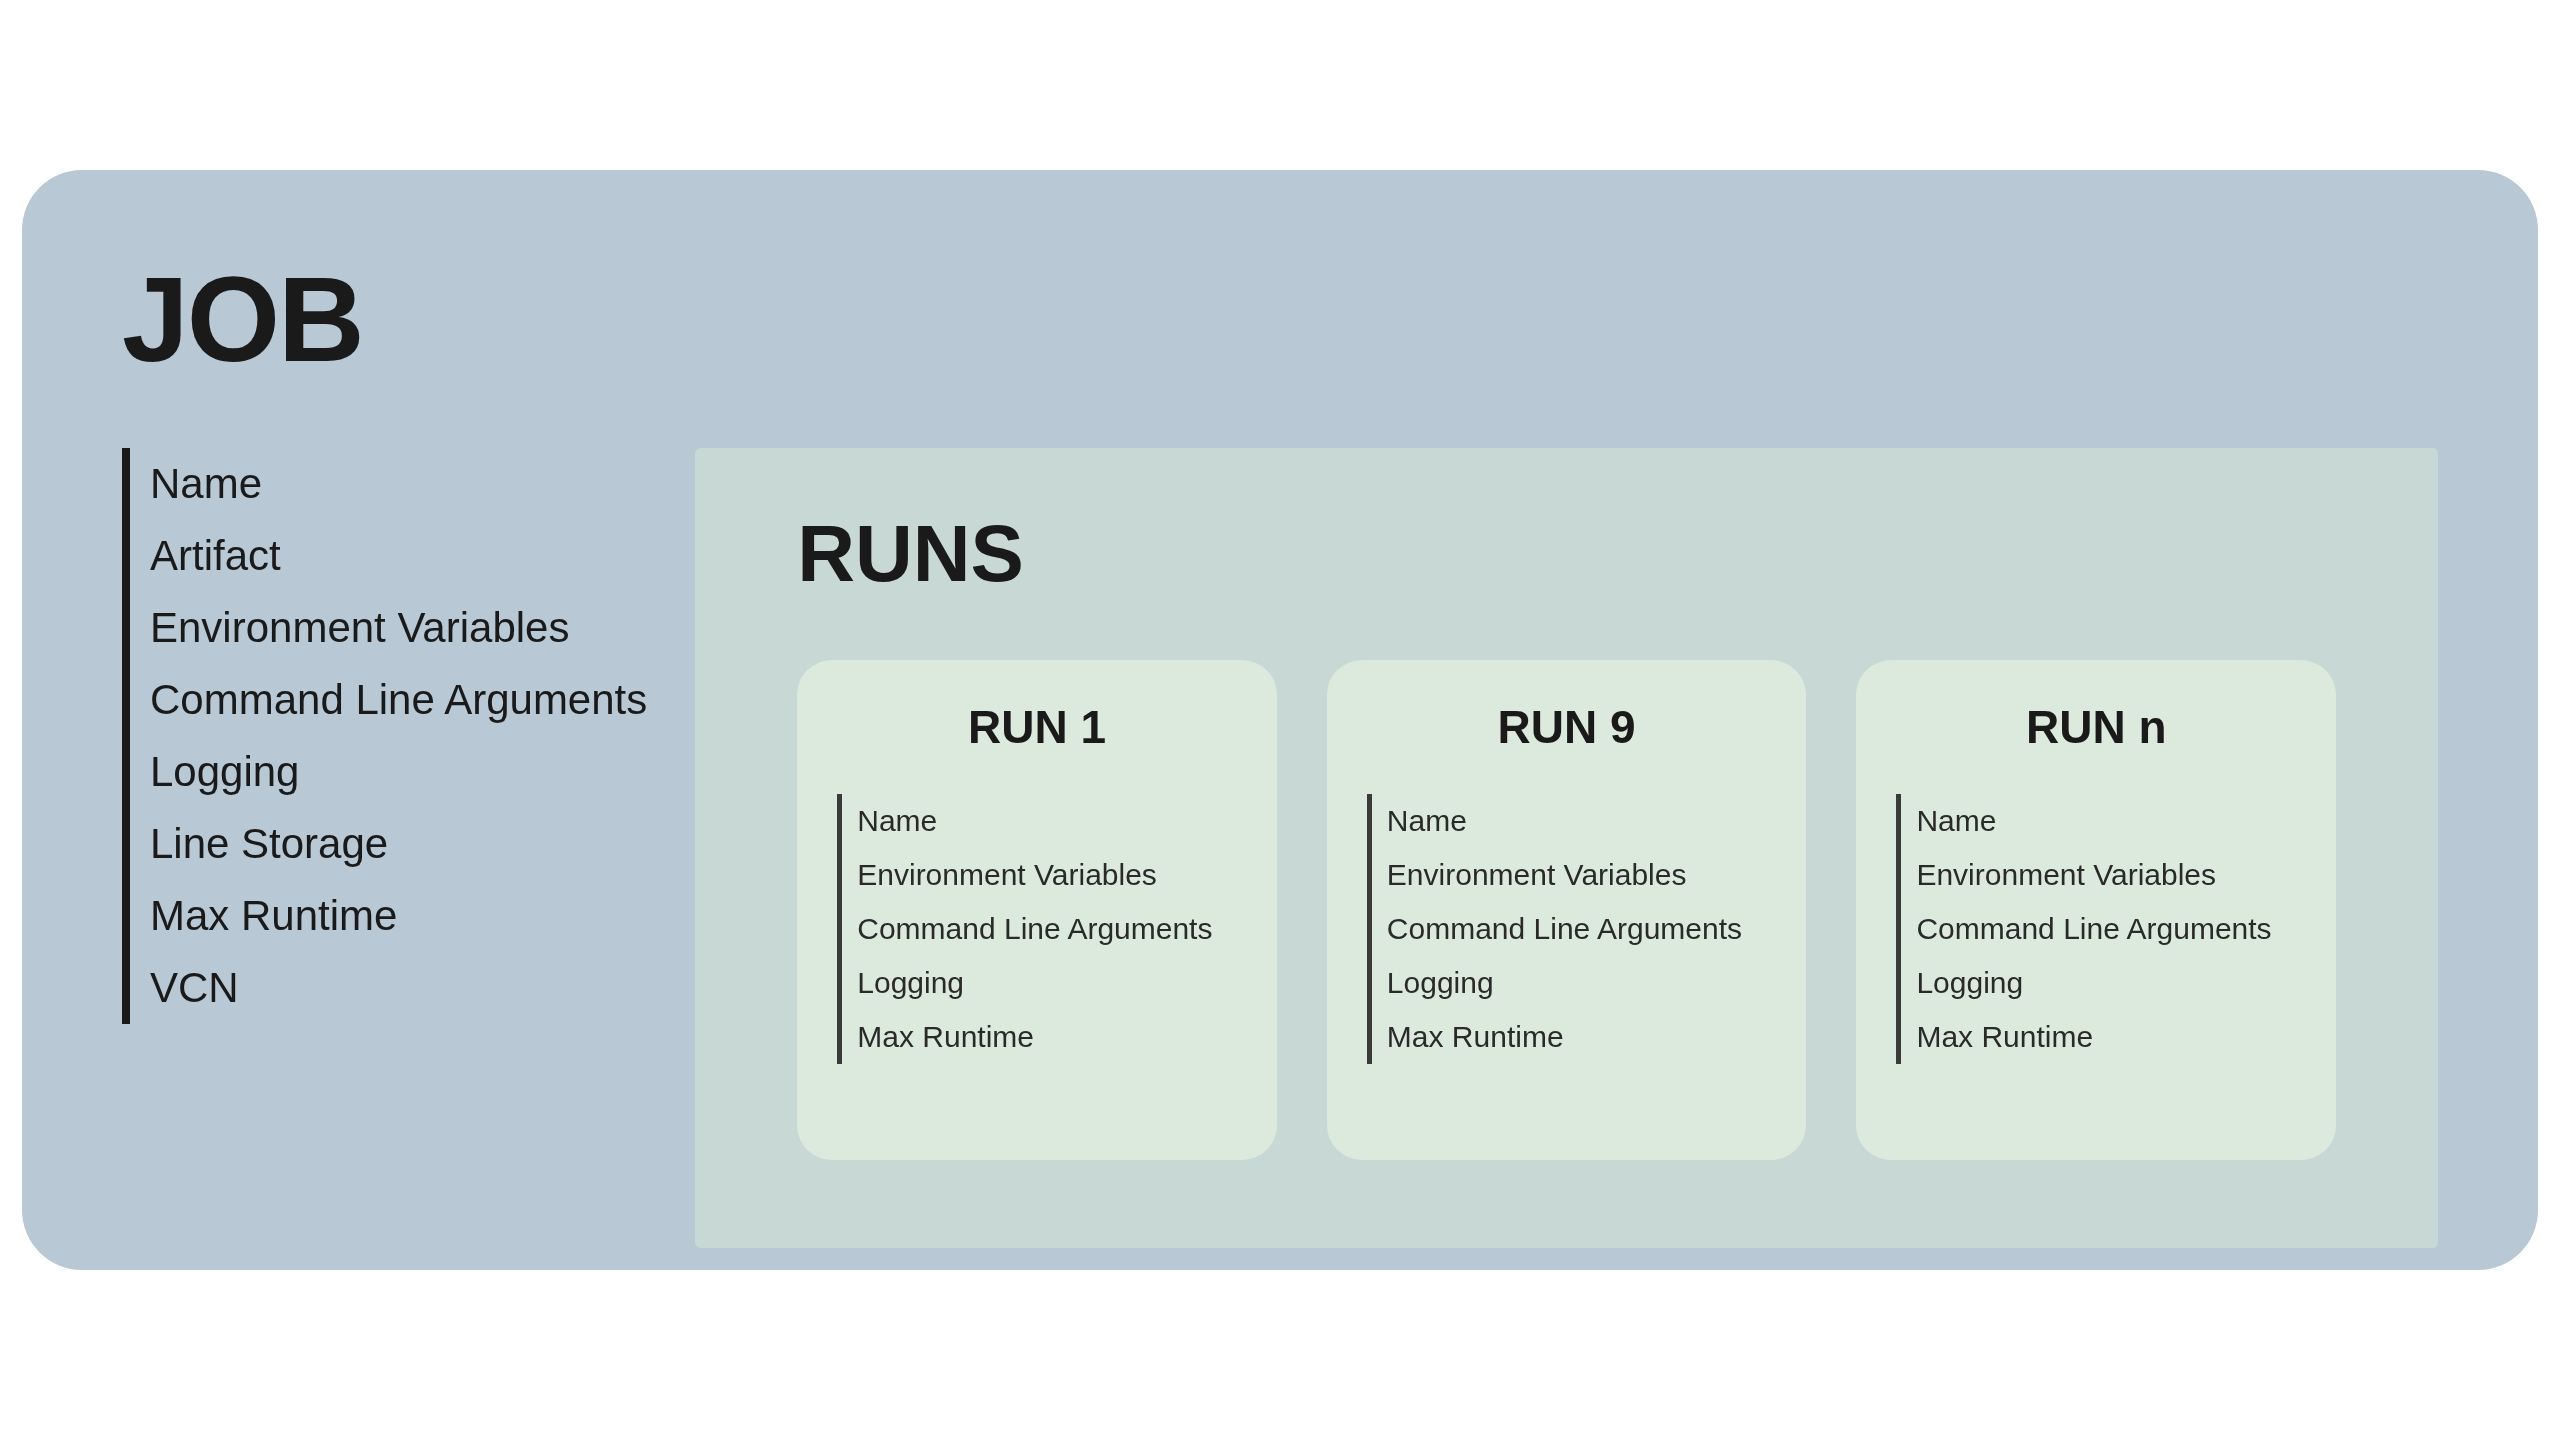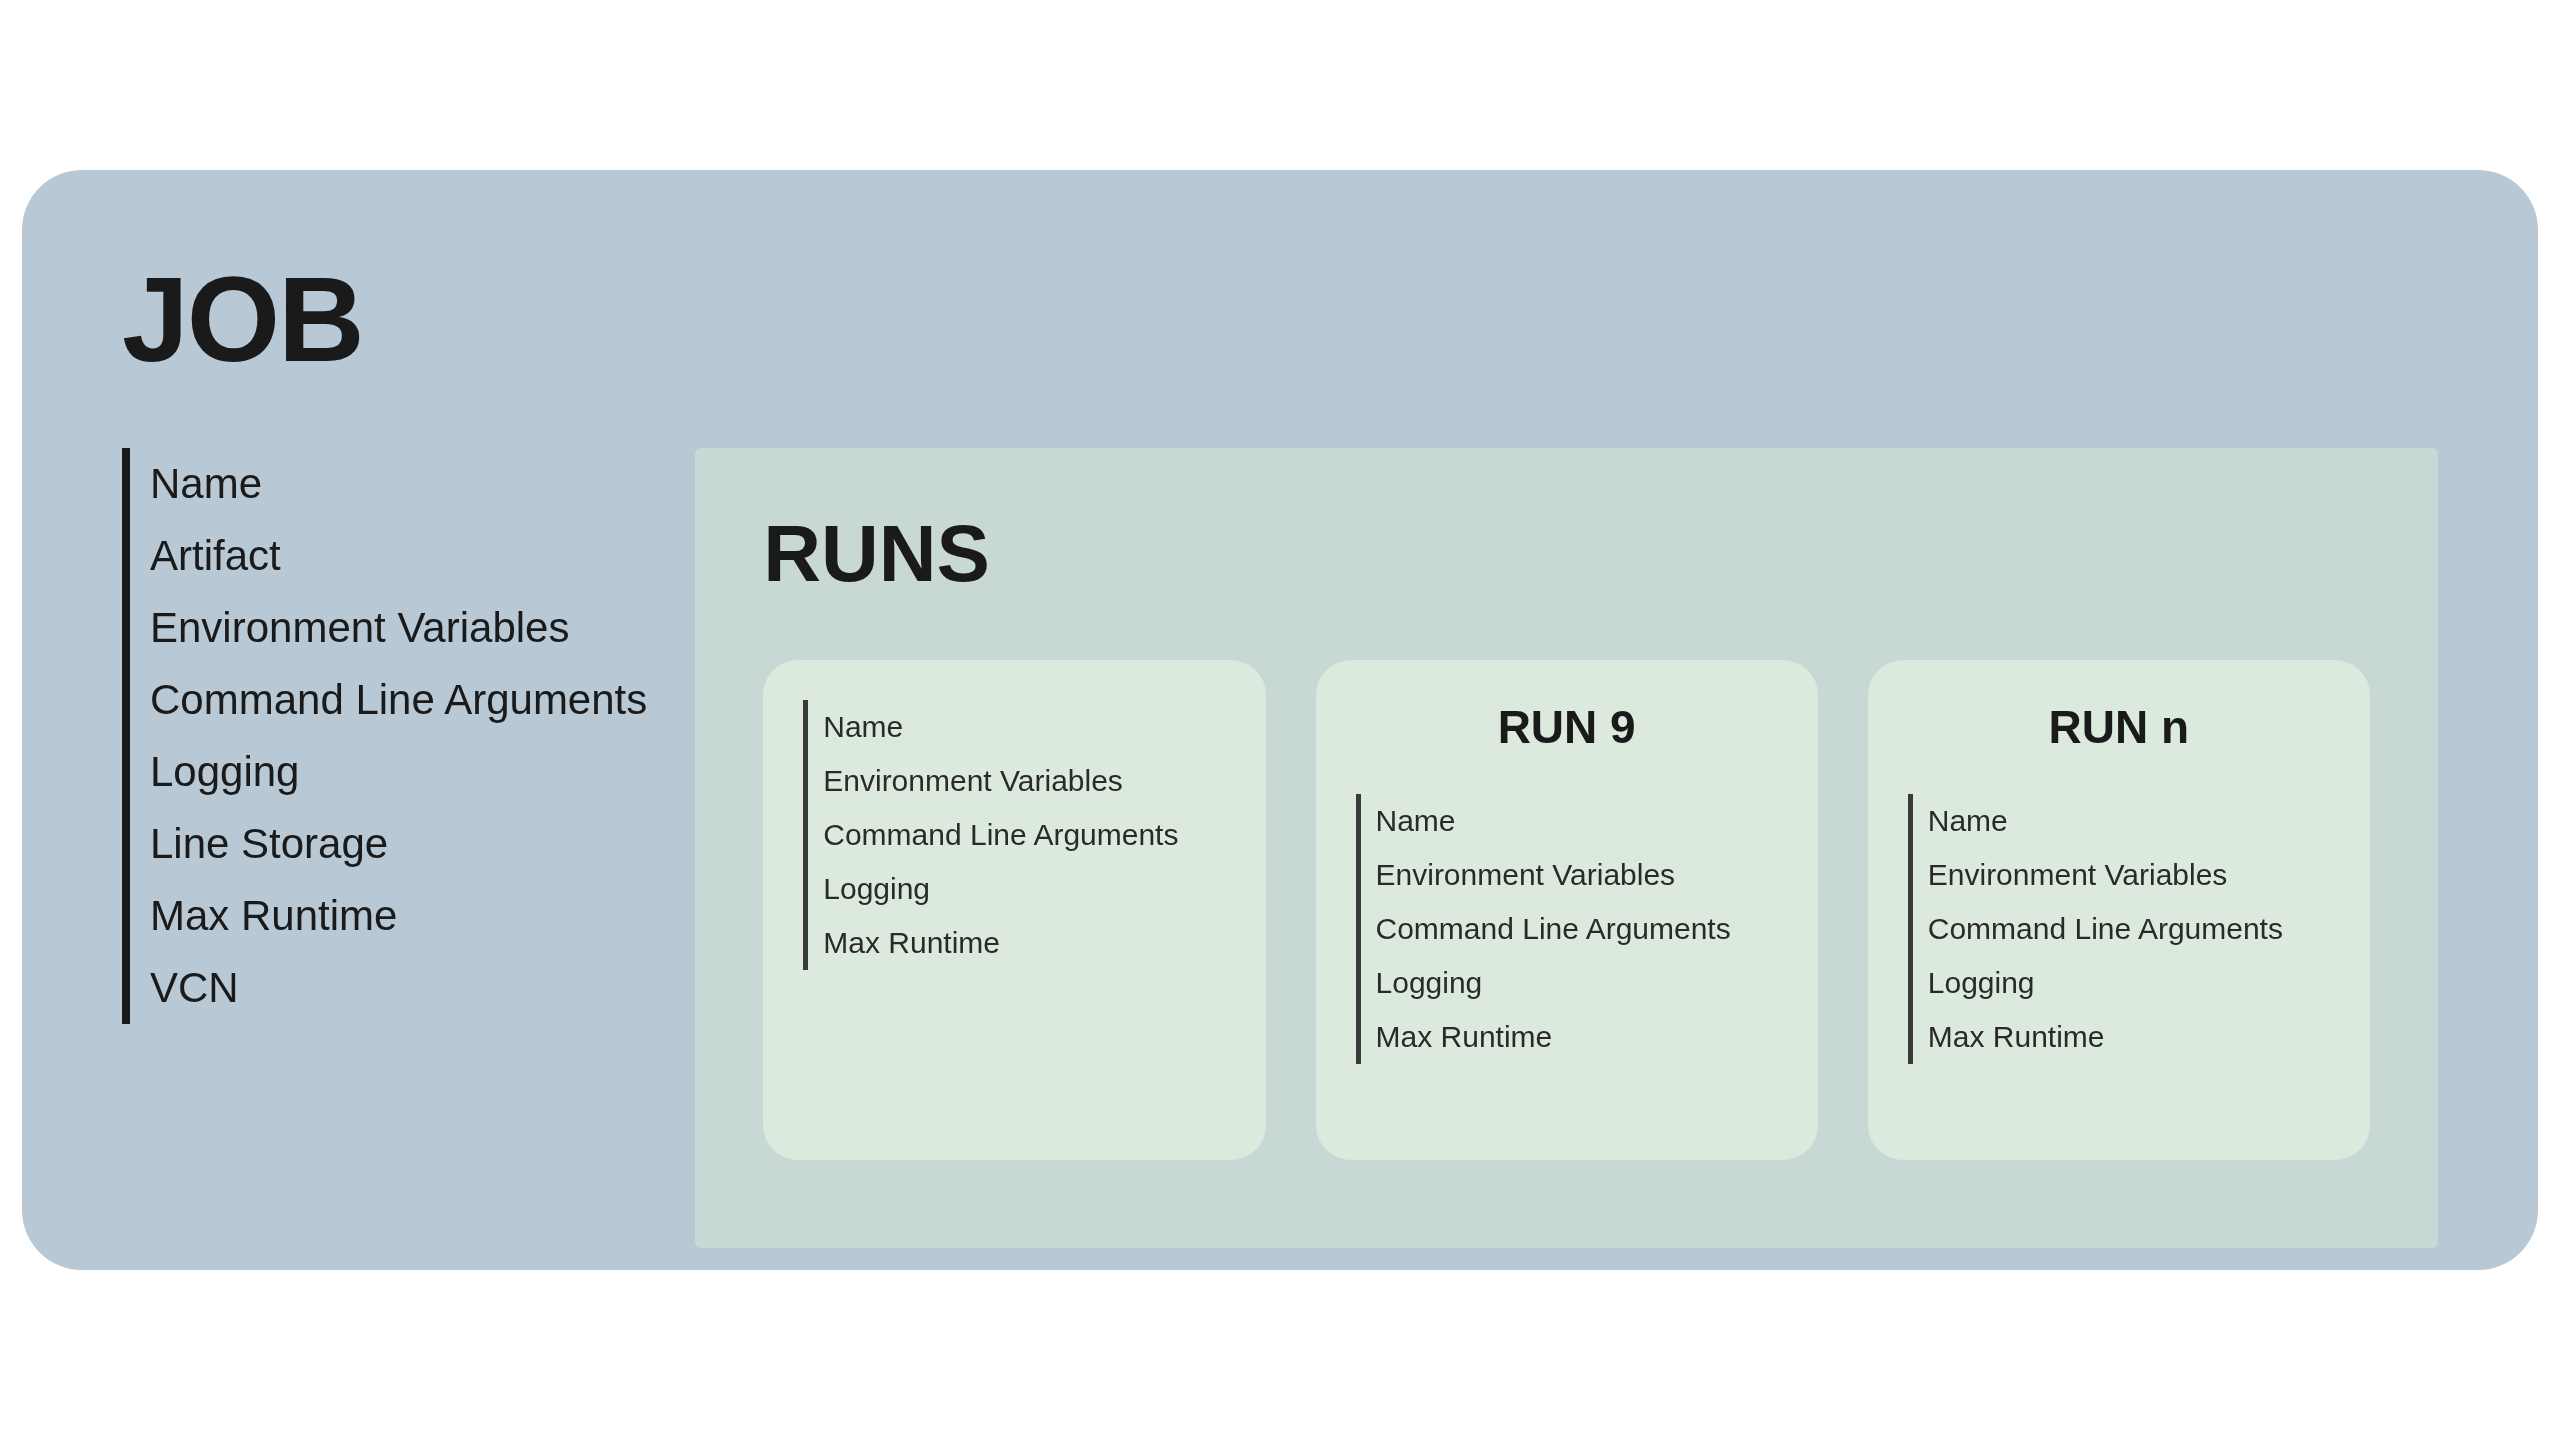--- a/index.html
+++ b/index.html
@@ -54,21 +54,21 @@
       font-size: 42px;
       color: #1a1a1a;
       padding: 12px 0;
       font-weight: 400;
     }
 
     .runs-container {
       background: #c8d8d5;
       border-radius: 6px;
       flex: 1;
-      padding: 60px 68px;
+      padding: 60px 102px;
       min-height: 800px;
     }
 
     .runs-title {
       font-size: 80px;
       font-weight: 700;
       color: #1a1a1a;
       margin-bottom: 60px;
     }
 
@@ -125,20 +125,21 @@
         <div class="job-attr-item">Line Storage</div>
         <div class="job-attr-item">Max Runtime</div>
         <div class="job-attr-item">VCN</div>
       </div>
 
     <div class="runs-container">
       <div class="runs-title">RUNS</div>
       <div class="runs-grid">
 
       <div class="run-card">
+            <div class="run-title">RUN 1</div>
             <div class="run-attributes">
               <div class="run-attr-item">Name</div>
               <div class="run-attr-item">Environment Variables</div>
               <div class="run-attr-item">Command Line Arguments</div>
               <div class="run-attr-item">Logging</div>
               <div class="run-attr-item">Max Runtime</div>
             </div>
           </div>
           <div class="run-card">
             <div class="run-title">RUN 9</div>

